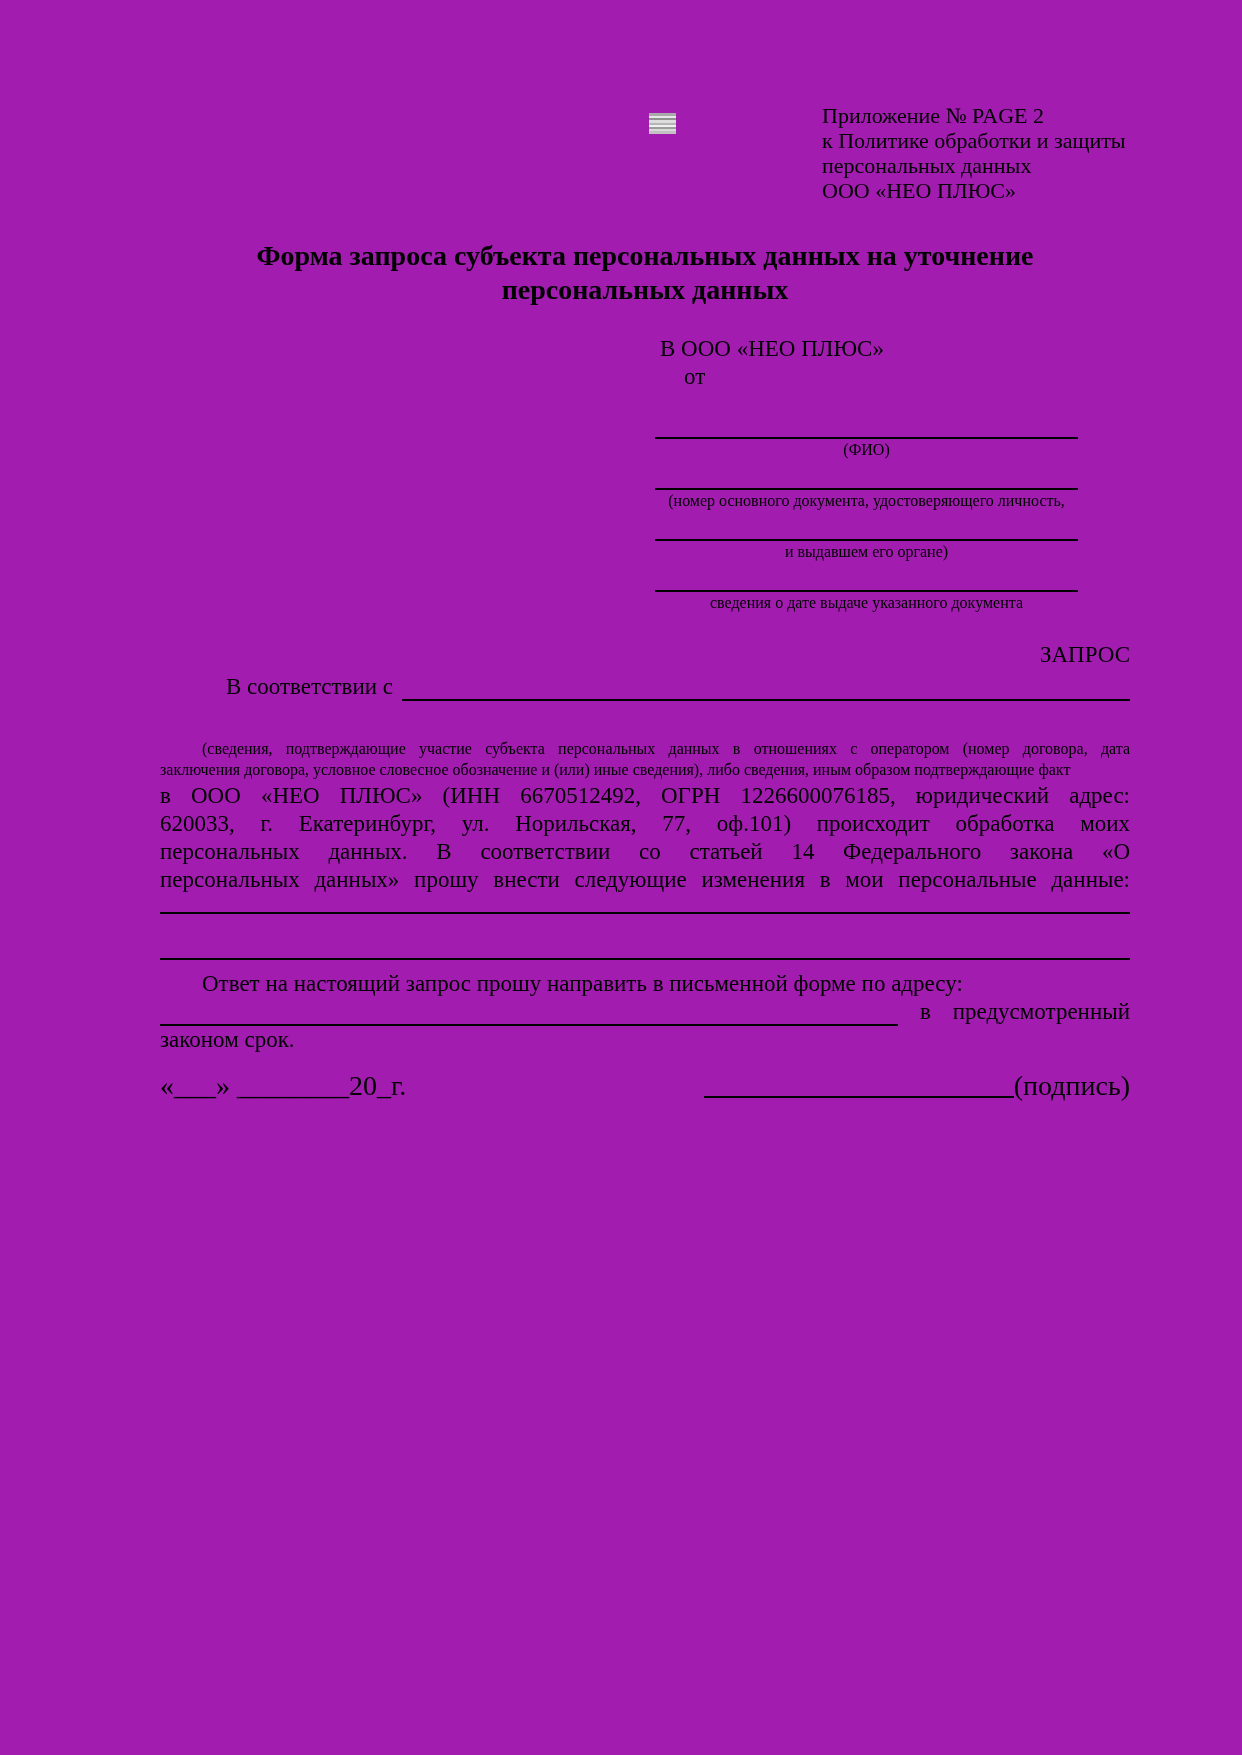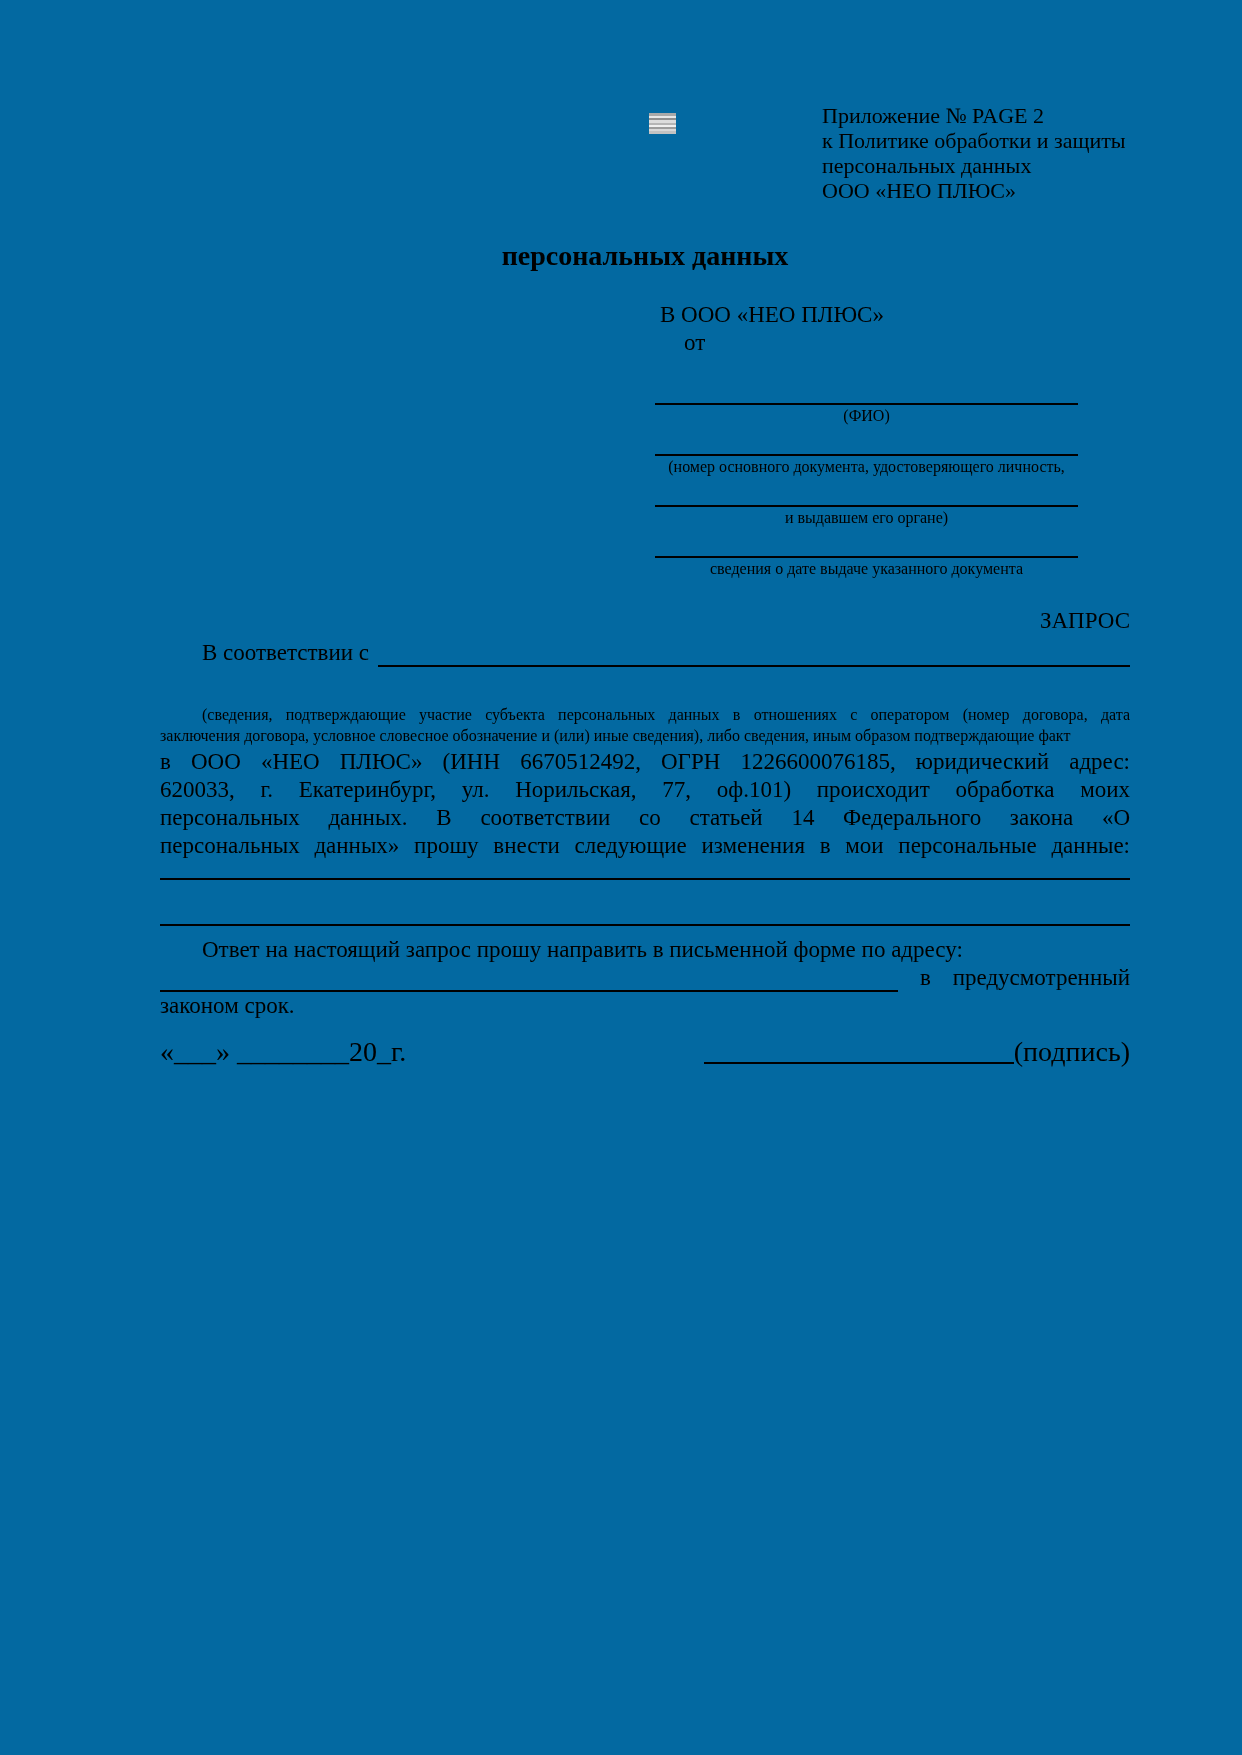--- a/index.html
+++ b/index.html
@@ -6,21 +6,21 @@
   html, body { background: #ffffff; }
   body {
     width: 1242px; height: 1755px;
     color: #000;
     font-family: "Liberation Serif", "DejaVu Serif", serif;
   }
   .page {
     position: relative;
     width: 1242px; height: 1755px;
     padding: 103px 112px 0 160px; 
-    background: #0369a1;
+    background: #a21caf;
     overflow: hidden;
   }
 
   
   .header-row { position: relative; height: 102px; }
   .field-marker {
     position: absolute; left: 489px; top: 10px;
     width: 27px; height: 21px;
     background:
       repeating-linear-gradient(180deg,
@@ -42,21 +42,21 @@
 
   
   .fill-block { margin-left: 495px; width: 423px; margin-top: 46px; }
   .fill-field { margin-bottom: 27px; }
   .fill-rule { height: 0; border-top: 2px solid #000; }
   .fill-caption { font-size: 16px; line-height: 22px; text-align: center; white-space: nowrap; }
 
   
   .request-heading { margin-top: 16px; text-align: right; font-size: 23px; line-height: 28px; }
   .accordance { display: flex; align-items: flex-end; padding-left: 42px; margin-top: 4px; font-size: 23px; line-height: 28px; }
-  .accordance-label { white-space: nowrap; }
+  .accordance-label { white-space: nowrap; margin-left: 24px; }
   .grow-rule { flex: 1 1 auto; height: 25px; border-bottom: 2px solid #000; margin-left: 9px; }
 
   .note { margin-top: 6px; font-size: 16px; line-height: 21px; }
   .note > div { text-align: justify; text-align-last: justify; }
   .note > div:first-of-type { text-indent: 42px; margin-top: 37px; }
   .note > div:last-of-type { text-align: left; text-align-last: auto; }
 
   .body-par { margin-top: 2px; font-size: 23px; line-height: 28px; }
   .body-par > div { text-align: justify; text-align-last: justify; }
 
@@ -87,20 +87,21 @@
 
         <div class="appendix-line">к Политике обработки и защиты</div>
 
         <div class="appendix-line">персональных данных</div>
 
         <div class="appendix-line">ООО «НЕО ПЛЮС»</div>
       </div>
   </div>
 
   <div class="doc-title">
+    <div>Форма запроса субъекта персональных данных на уточнение</div>
     <div>персональных данных</div>
   </div>
 
   <div class="addressee">
     <div class="addr-to">В ООО «НЕО ПЛЮС»</div>
     <div class="addr-from">от</div>
   </div>
 
   <div class="fill-block">
 

